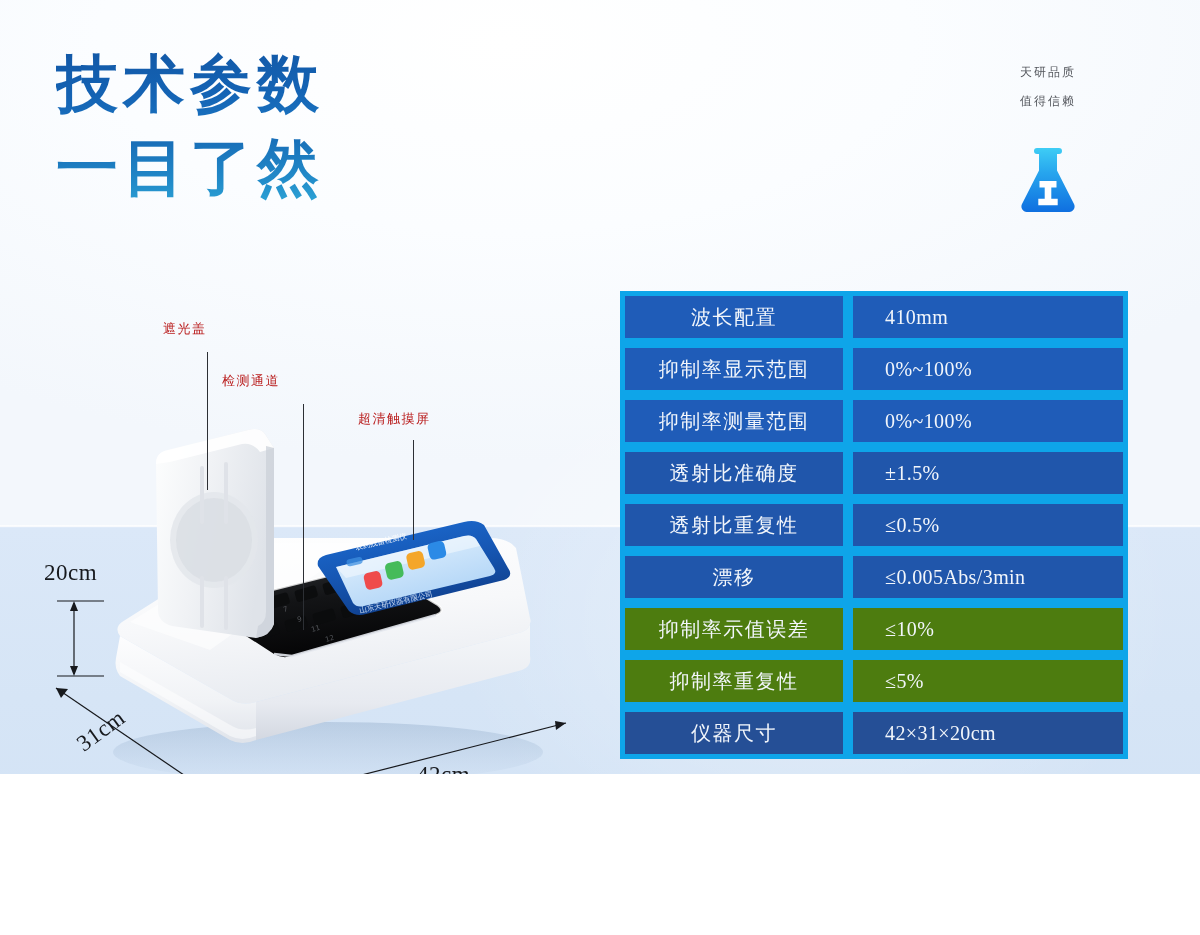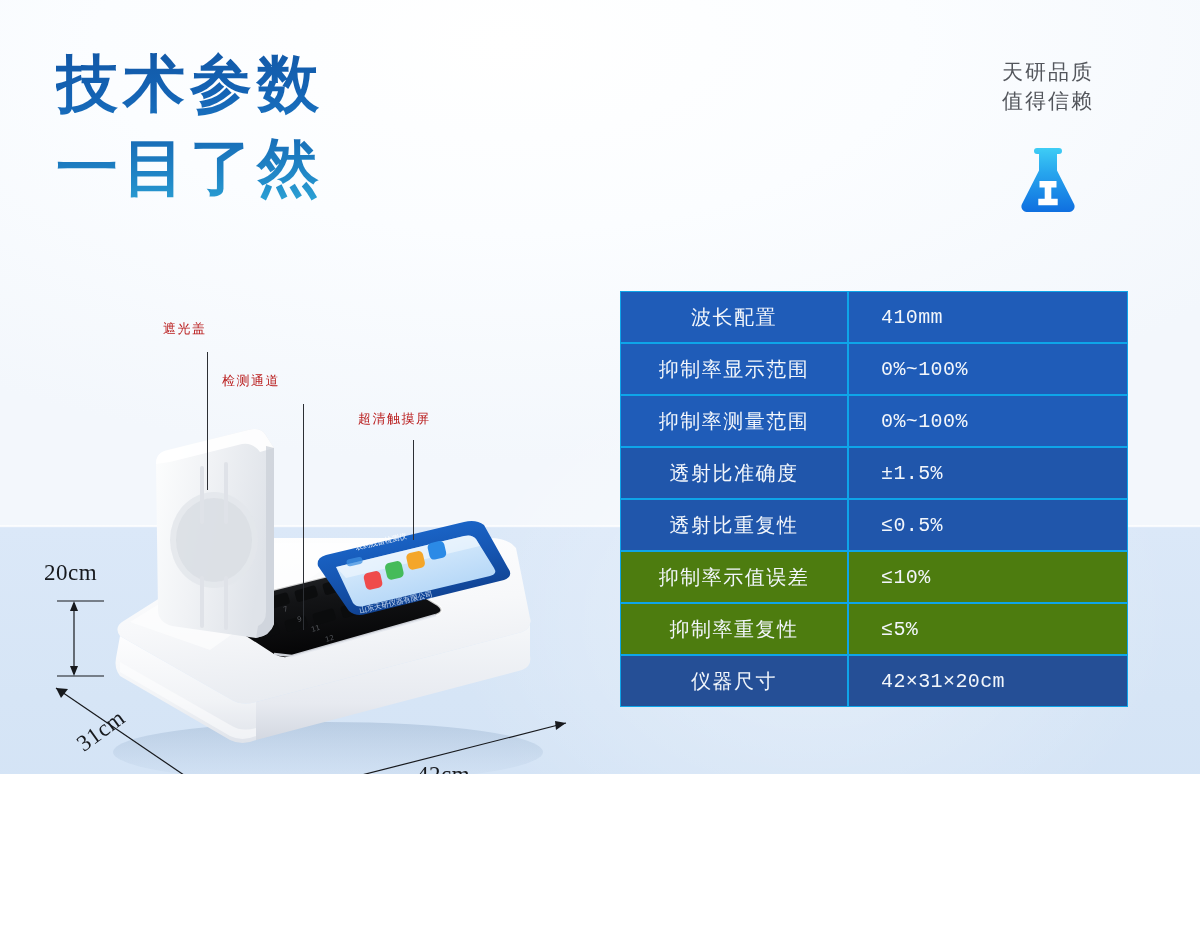--- a/index.html
+++ b/index.html
@@ -84,21 +84,21 @@
 
   
   .brand {
     position: absolute;
     right: 62px; top: 58px;
     width: 180px;
     text-align: center;
   }
   .brand-line {
     font-family: "DejaVu Sans", "Liberation Sans", sans-serif;
-    font-size: 21px;
+    font-size: 12px;
     line-height: 29px;
     color: #53565c;
     letter-spacing: 2px;
     white-space: nowrap;
   }
   .brand-icon {
     margin: 26px auto 0;
     width: 62px;
     height: 70px;
   }
@@ -110,22 +110,22 @@
     width: 508px;
     border-collapse: separate;
     border-spacing: 0;
     background: #ffffff;
   }
   .spec-row { }
   .spec-cell {
     height: 52px;
     box-sizing: border-box;
     color: #f2f6fb;
-    font-family: Liberation Mono, monospace;
-    border: 1px solid #0ea5e9;
+    font-family: Liberation Serif, serif;
+    border: 5px solid #0ea5e9;
     vertical-align: middle;
   }
   .spec-label {
     width: 228px;
     text-align: center;
     font-size: 20px;
     letter-spacing: 1.5px;
     padding: 0 6px;
   }
   .spec-value {
@@ -396,20 +396,24 @@
           <td class="spec-cell spec-value">0%~100%</td>
         </tr>
         <tr class="spec-row tone-b">
           <td class="spec-cell spec-label">透射比准确度</td>
           <td class="spec-cell spec-value">±1.5%</td>
         </tr>
         <tr class="spec-row tone-b">
           <td class="spec-cell spec-label">透射比重复性</td>
           <td class="spec-cell spec-value">≤0.5%</td>
         </tr>
+        <tr class="spec-row tone-b">
+          <td class="spec-cell spec-label">漂移</td>
+          <td class="spec-cell spec-value">≤0.005Abs/3min</td>
+        </tr>
         <tr class="spec-row tone-c">
           <td class="spec-cell spec-label">抑制率示值误差</td>
           <td class="spec-cell spec-value">≤10%</td>
         </tr>
         <tr class="spec-row tone-c">
           <td class="spec-cell spec-label">抑制率重复性</td>
           <td class="spec-cell spec-value">≤5%</td>
         </tr>
         <tr class="spec-row tone-d">
           <td class="spec-cell spec-label">仪器尺寸</td>

